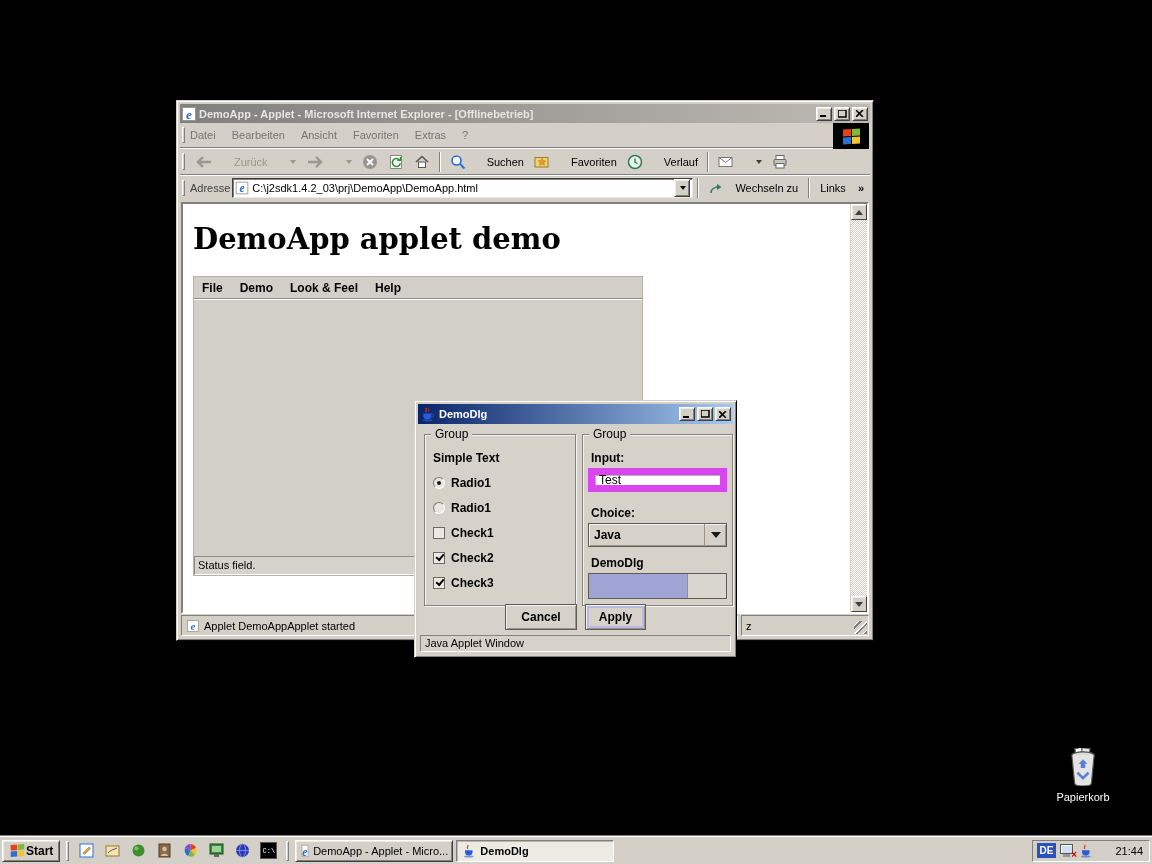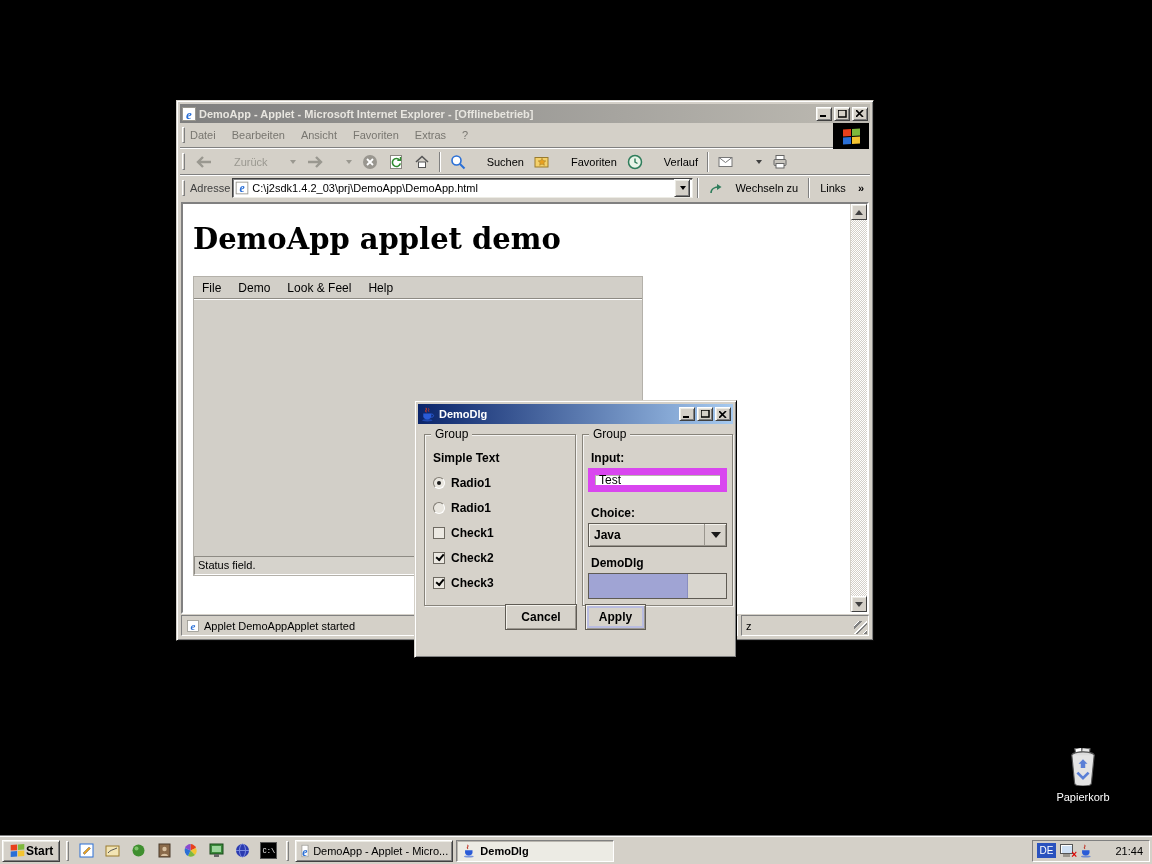--- a/index.html
+++ b/index.html
@@ -38,21 +38,21 @@
   .addr-text { flex:1; border:0; outline:0; font:11px "Liberation Sans",sans-serif; background:transparent; }
   .addr-drop { width:16px; height:18px; display:flex; align-items:center; justify-content:center; }
   .addr-drop .chev{ border-top-color:#000; }
   .golabel, .linkslabel { display:flex; align-items:center; gap:12px; padding:0 6px; white-space:nowrap; }
   .ie-content { position:absolute; left:4px; top:101px; right:4px; bottom:26px; background:#fff; border:2px solid; border-color:#808080 #ffffff #ffffff #808080; }
   .page-heading { font-family:"DejaVu Serif","Liberation Serif",serif; font-weight:bold; font-size:29px; position:absolute; left:10px; top:18px; }
 
   
   .applet { position:absolute; left:10px; top:72px; width:450px; height:300px; background:#d2cfc8; border:1px solid #b4b1aa; }
   .applet-menubar { height:22px; border-bottom:1px solid #8e8b84; box-shadow:0 1px 0 #ffffff; display:flex; align-items:center; padding-left:8px; }
-  .applet-menubar span { font-weight:normal; font-size:12px; margin-right:17px;text-align:right; }
+  .applet-menubar span { font-weight:bold; font-size:12px; margin-right:17px;text-align:right; }
   .applet-status { position:absolute; left:0; right:0; bottom:0; height:19px; border:1px solid; border-color:#8e8b84 #ffffff #ffffff #8e8b84; line-height:16px; padding-left:3px; background:#d6d3cc; }
 
   
   .vscroll { position:absolute; right:0; top:0; bottom:0; width:17px; background:repeating-conic-gradient(#ffffff 0% 25%, #d4d0c8 0% 50%) 0 0/2px 2px; border-left:1px solid #d4d0c8; }
   .sbtn { position:absolute; left:0; width:16px; height:16px; background:#d4d0c8; border:1px solid; border-color:#ffffff #404040 #404040 #ffffff; box-shadow:inset 1px 1px 0 #ecebe4; display:flex; align-items:center; justify-content:center; }
   .tri-up  { width:0;height:0;border-left:4px solid transparent;border-right:4px solid transparent;border-bottom:5px solid #404040; }
   .tri-dn  { width:0;height:0;border-left:4px solid transparent;border-right:4px solid transparent;border-top:5px solid #404040; }
 
   
   .ie-statusbar { position:absolute; left:4px; right:4px; bottom:4px; height:21px; display:flex; gap:3px; align-items:stretch; }
@@ -91,21 +91,21 @@
   .dlg-warning { position:absolute; left:2px; right:2px; bottom:2px; height:17px; border:1px solid; border-color:#87837a #ffffff #ffffff #87837a; background:#d6d2ca; line-height:15px; padding-left:4px; }
 
   
   #taskbar { position:absolute; left:0; bottom:0; width:1152px; height:28px; background:#d4d0c8; border-top:1px solid #ffffff; box-shadow:0 -1px 0 #808080; display:flex; align-items:center; padding:0 2px; gap:3px; }
   #start-button { height:22px; display:flex; align-items:center; gap:0; padding:0 6px; font-weight:bold; font-size:12px; }
   .tb-sep { width:3px; height:20px; border:1px solid; border-color:#ffffff #808080 #808080 #ffffff; margin:0 3px; }
   .ql-icon { width:17px; height:17px; margin:0 3px; display:flex; align-items:center; justify-content:center; position:relative; }
   .task-button { height:22px; width:158px; display:flex; align-items:center; gap:4px; padding:0 5px; white-space:nowrap; overflow:hidden; }
   .task-button.active { background:#ecebe4; border-color:#808080 #ffffff #ffffff #808080; box-shadow:inset 1px 1px 0 #b8b5ae; font-weight:bold; }
   #tray { margin-left:auto; height:22px; width:118px; border:1px solid; border-color:#808080 #ffffff #ffffff #808080; display:flex; align-items:center; gap:4px; padding:0 4px; }
-  .lang-badge { width:19px; height:15px; background:#2a52be; color:#fff; font-weight:normal; font-size:10px; display:flex; align-items:center; justify-content:center; }
+  .lang-badge { width:19px; height:15px; background:#2a52be; color:#fff; font-weight:bold; font-size:10px; display:flex; align-items:center; justify-content:center; }
   .tray-monitor { position:relative; width:15px; height:14px; }
   .tray-monitor .scr { position:absolute; left:0; top:0; width:13px; height:10px; background:#cfe0f4; border:1px solid #555; box-shadow:inset 1px 1px 0 #fff; }
   .tray-monitor .base{ position:absolute; left:3px; top:10px; width:7px; height:3px; background:#9a968e; }
   .tray-monitor .x { position:absolute; right:-2px; bottom:-2px; color:#d00; font-weight:bold; font-size:10px; line-height:10px; }
   #tray-time { margin-left:auto; padding-right:2px; }
 
   
   #recycle-bin { position:absolute; left:1048px; top:748px; width:70px; text-align:center; }
   #recycle-bin .label { color:#fff; margin-top:3px; }
 </style>
@@ -352,20 +352,21 @@
       </span>
       <span class="blabel" style="top:121px">DemoDlg</span>
       <span class="progressbar" style="top:138px">
         <span class="progress-fill" style="display: block; width: 72%;"></span>
       </span>
     </div>
 
     <span class="dlg-btn" style="left:87px; top:180px; width:72px">Cancel</span>
     <span class="dlg-btn focus" style="left:167px; top:180px; width:61px">Apply</span>
 
+    <div class="dlg-warning">Java Applet Window</div>
   </div>
 </div>
 
 <div id="recycle-bin">
   <svg width="36" height="38" viewBox="0 0 32 34">
     <rect x="9" y="0" width="6" height="4" fill="#fff" stroke="#666" transform="rotate(-12 12 2)"></rect>
     <rect x="15" y="0" width="7" height="4" fill="#e8e8e8" stroke="#666" transform="rotate(9 18 2)"></rect>
     <ellipse cx="16" cy="6.5" rx="10" ry="3" fill="#dcdcdc" stroke="#555"></ellipse>
     <path d="M6 6.5l2.5 25c0 1.8 3.4 2.5 7.5 2.5s7.5-.7 7.5-2.5L26 6.5" fill="#e4e4e4" stroke="#555"></path>
     <path d="M12 14l4-4 4 4-2 0 0 4h-4l0-4z" fill="#5a7fd6"></path>

